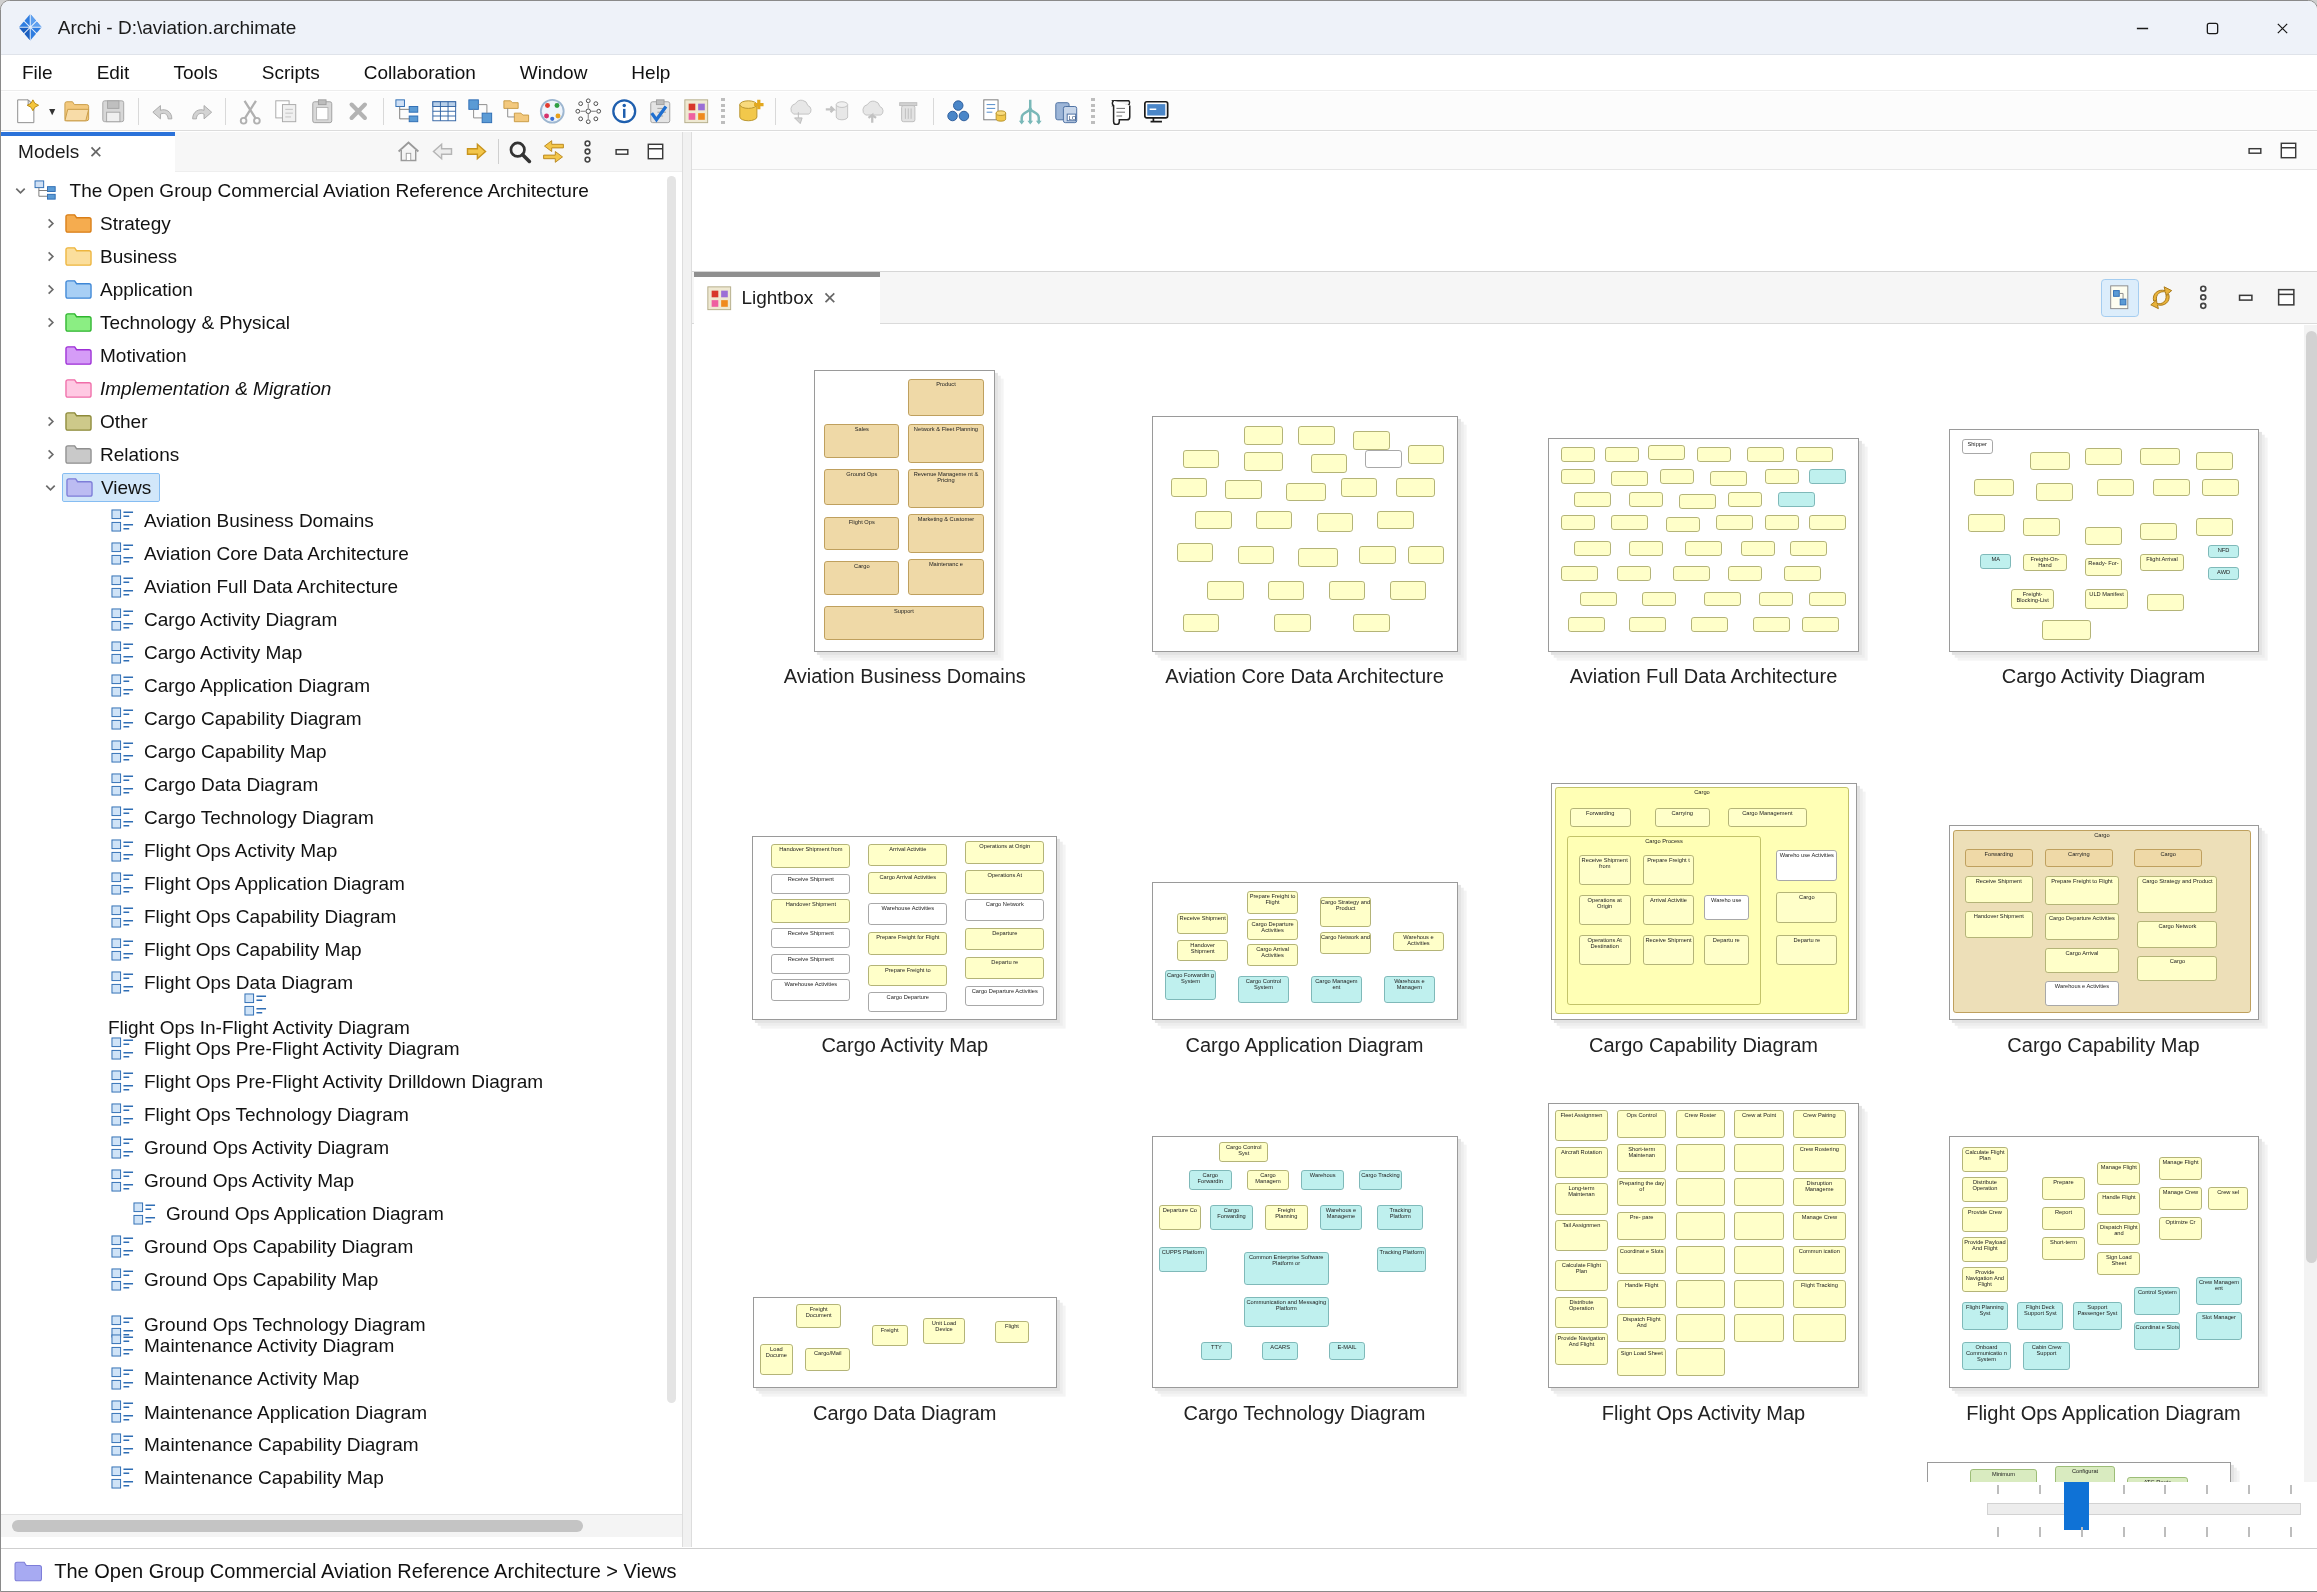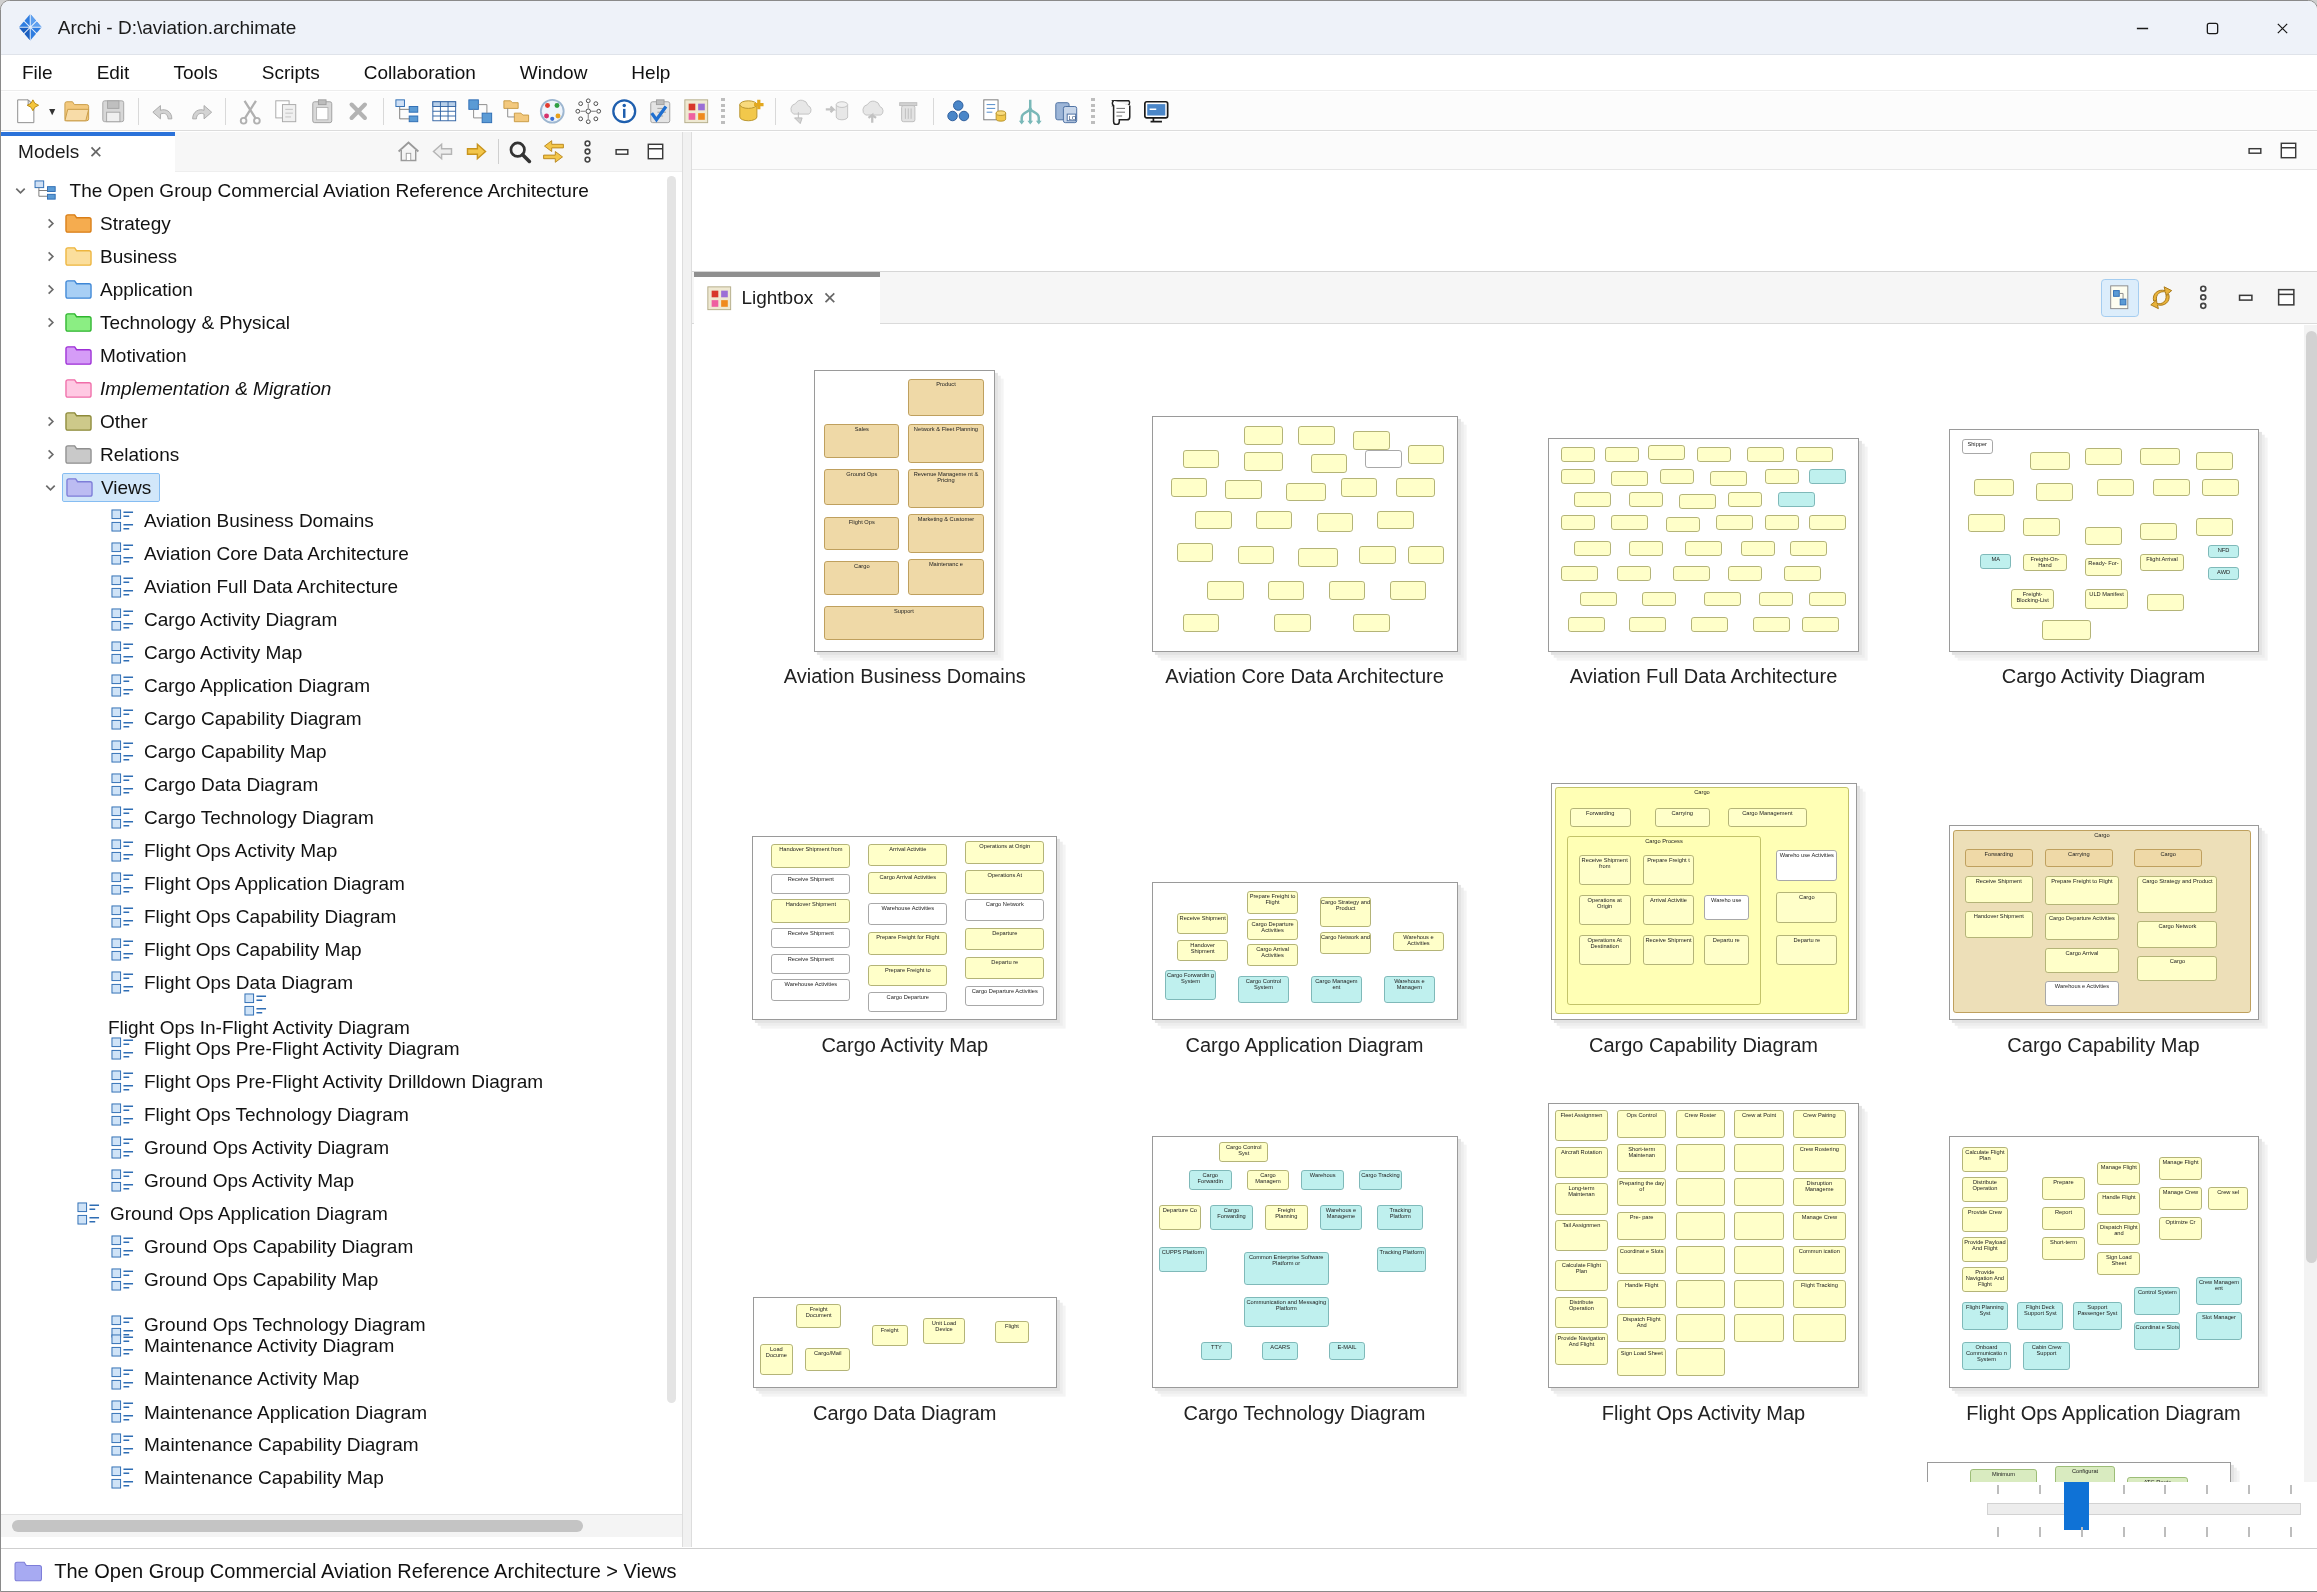--- a/index.html
+++ b/index.html
@@ -837,21 +837,21 @@
             <span class="ticon">
               <svg viewBox="0 0 24 24">
                 <rect x="1" y="1" width="9" height="9" fill="#cfe3f7" stroke="#2e6db4"></rect>
                 <rect x="1" y="14" width="9" height="9" fill="#cfe3f7" stroke="#2e6db4"></rect>
                 <path d="M13 3.5 h10 M13 7.5 h6 M13 16.5 h10 M13 20.5 h6" stroke="#2e6db4" stroke-width="1.6"></path>
               </svg>
             </span>
             <span>Ground Ops Activity Map</span>
           </span>
         </div>
-        <div class="trow" style="padding-left: 48px;">
+        <div class="trow" style="padding-left: 104px;">
           <span class="chev"></span>
           <span style="display: flex; align-items: center; padding: 1px 7.6px 1px 1.9px;">
             <span class="ticon">
               <svg viewBox="0 0 24 24">
                 <rect x="1" y="1" width="9" height="9" fill="#cfe3f7" stroke="#2e6db4"></rect>
                 <rect x="1" y="14" width="9" height="9" fill="#cfe3f7" stroke="#2e6db4"></rect>
                 <path d="M13 3.5 h10 M13 7.5 h6 M13 16.5 h10 M13 20.5 h6" stroke="#2e6db4" stroke-width="1.6"></path>
               </svg>
             </span>
             <span>Ground Ops Application Diagram</span>

